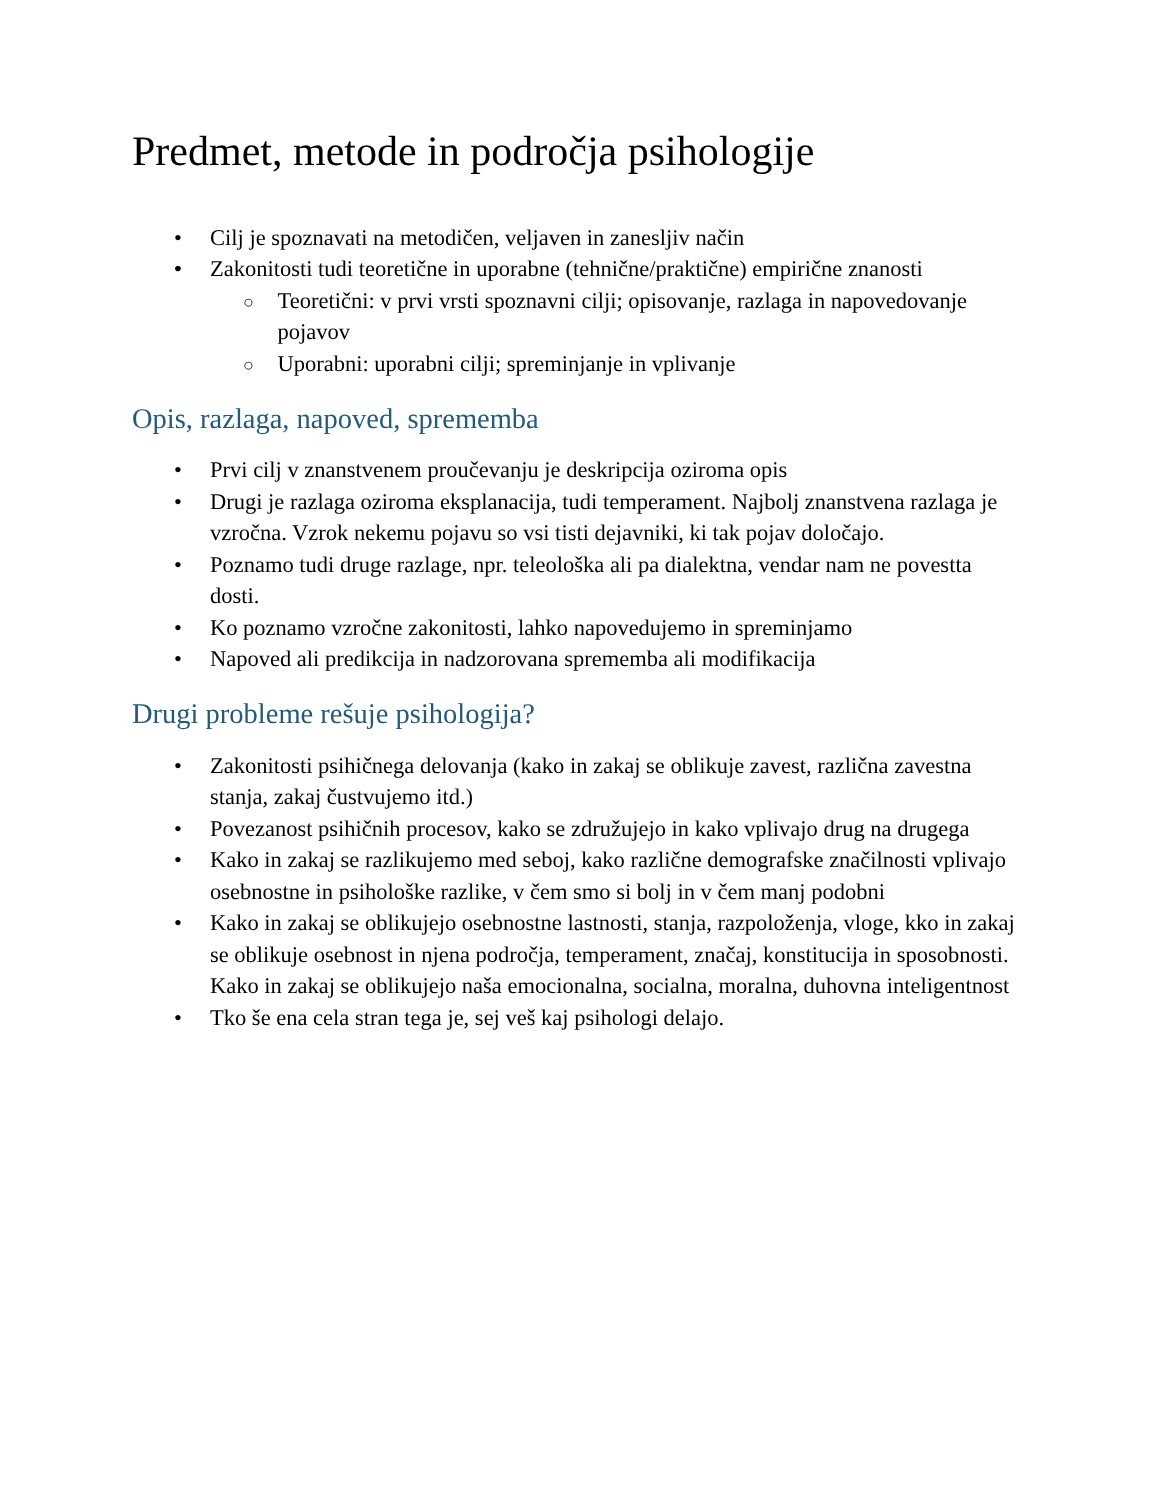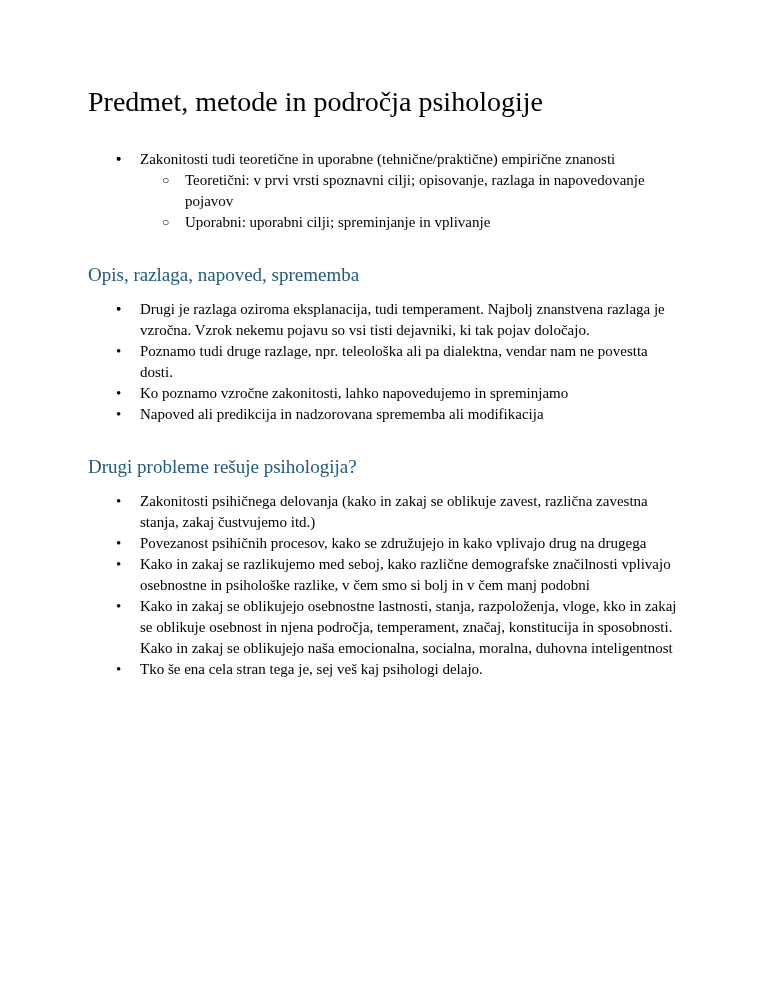--- a/index.html
+++ b/index.html
@@ -26,21 +26,21 @@
     font-weight: normal;
     line-height: 35px;
     margin: 0;
     color: #000000;
   }
   h2.section-heading {
     font-size: 19px;
     font-weight: normal;
     line-height: 24px;
     color: #235a7c;
-    margin: 30px 0 12px 0;
+    margin: 14px 0 12px 0;
   }
   ul.blist {
     list-style: none;
     margin: 0;
     padding: 0 0 0 52px;
   }
   ul.blist.intro {
     margin-top: 30px;
   }
   ul.blist li {
@@ -72,20 +72,21 @@
 </head>
 <body>
 
 <div class="page">
 
   <h1 class="doc-title">Predmet, metode in področja psihologije</h1>
 
   <ul class="blist intro">
     <li>
       <span class="marker">•</span>
+      <span>Cilj je spoznavati na metodičen, veljaven in zanesljiv način</span>
     </li>
     <li>
       <span class="marker">•</span>
     </li>
     <li>
       <span class="marker">•</span>
       <span>Zakonitosti tudi teoretične in uporabne (tehnične/praktične) empirične znanosti</span>
       <ul class="sublist">
         <li>
           <span class="marker">○</span>
@@ -97,20 +98,21 @@
         </li>
       </ul>
     </li>
   </ul>
 
   <h2 class="section-heading">Opis, razlaga, napoved, sprememba</h2>
 
   <ul class="blist">
     <li>
       <span class="marker">•</span>
+      <span>Prvi cilj v znanstvenem proučevanju je deskripcija oziroma opis</span>
     </li>
     <li>
       <span class="marker">•</span>
       <span>Drugi je razlaga oziroma eksplanacija, tudi temperament. Najbolj znanstvena razlaga je vzročna. Vzrok nekemu pojavu so vsi tisti dejavniki, ki tak pojav določajo.</span>
     </li>
     <li>
       <span class="marker">•</span>
       <span>Poznamo tudi druge razlage, npr. teleološka ali pa dialektna, vendar nam ne povestta dosti.</span>
     </li>
     <li>

